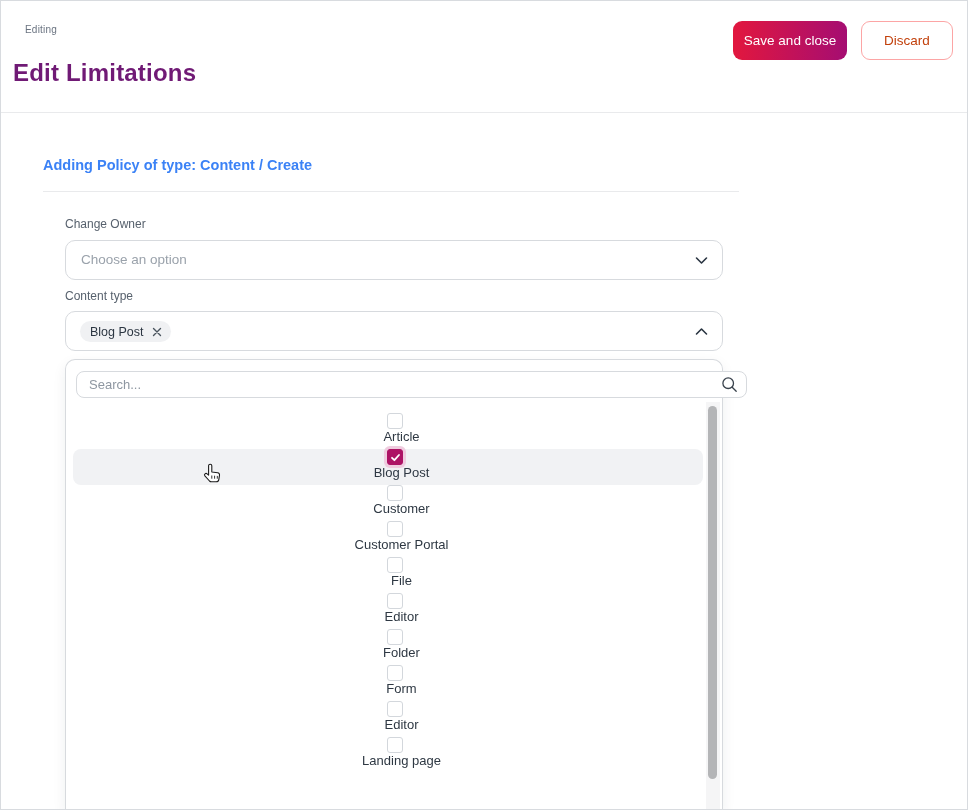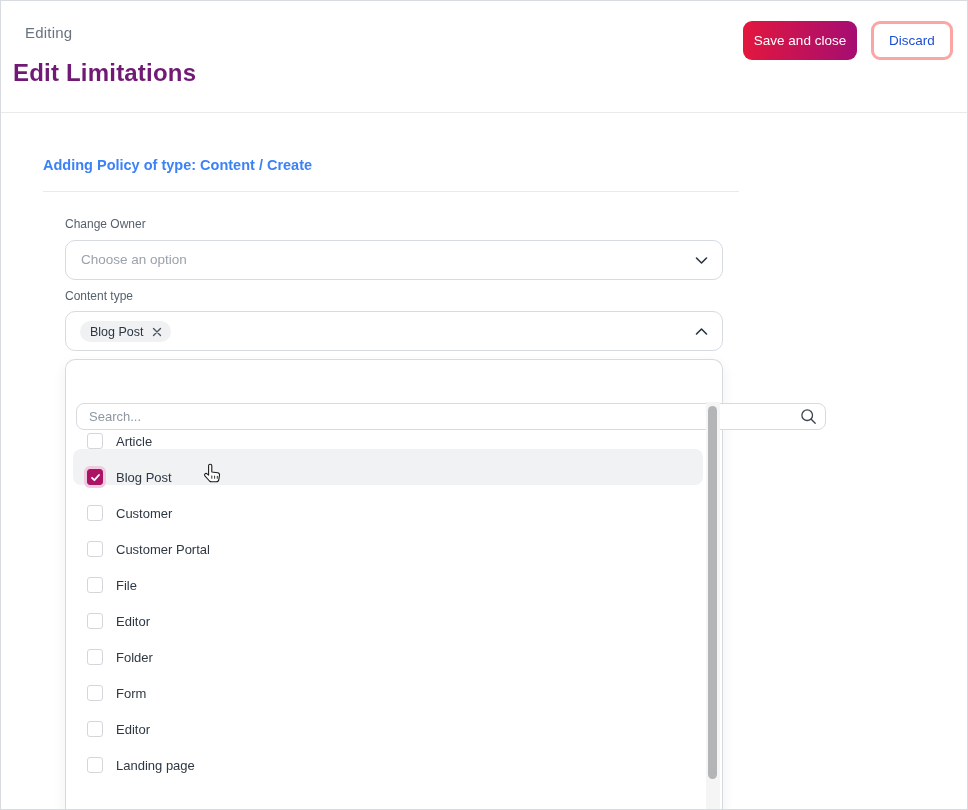--- a/index.html
+++ b/index.html
@@ -6,26 +6,26 @@
   html,body { background:#fff; }
   body { font-family:"Liberation Sans", sans-serif; }
 
   .page {
     position:relative; width:968px; height:810px;
     background:#ffffff; border:1px solid #d8dbdf; overflow:hidden;
   }
 
   
   .header { position:absolute; top:0; left:0; right:0; height:112px; background:#fff; border-bottom:1px solid #e9eaec; }
-  .eyebrow { position:absolute; left:24px; top:23px; font-size:15px; color:#6a7380; letter-spacing:.2px; }
+  .eyebrow { position:absolute; left:24px; top:23px; font-size:10px; color:#6a7380; letter-spacing:.2px; }
   .page-title { position:absolute; left:12px; top:58px; font-size:24px; font-weight:bold; color:#701a75; letter-spacing:.2px; }
   .header-actions { position:absolute; top:20px; right:14px; display:flex; gap:14px;justify-content:center; }
   .btn { height:39px; border:none; border-radius:9px; font-family:"Liberation Sans",sans-serif; font-size:13.5px; cursor:pointer; display:flex; align-items:center; justify-content:center; }
   .btn-save { width:114px; background:linear-gradient(90deg,#e2173e 0%,#a50d72 100%); color:#ffffff; }
-  .btn-discard { width:82px; background:#ffffff; border:3px solid #fca5a5; color:#1d4ed8; }
+  .btn-discard { width:92px; background:#ffffff; border:1px solid #fca5a5; color:#c2410c; }
 
   
   .section-heading { position:absolute; left:42px; top:156px; font-size:14.5px; font-weight:bold; color:#3b82f6; }
   .section-divider { position:absolute; left:42px; top:190px; width:696px; height:1px; background:#e9eaec; }
 
   
   .field-label { position:absolute; left:64px; font-size:12px; color:#57616d; }
   .lbl-owner { top:216px; }
   .lbl-content { top:288px;text-align:center; }
 
@@ -36,28 +36,28 @@
   .chevron { position:absolute; right:12px; top:11px; width:17px; height:17px; }
 
   .chip { position:absolute; left:14px; top:9px; height:21px; display:flex; align-items:center; gap:8px; padding:0 9px 0 10px; background:#f0f1f3; border-radius:11px; }
   .chip-label { font-size:12.5px; color:#2c3642; }
   .chip-x { width:10px; height:10px; display:block; cursor:pointer; }
 
   
   .dropdown-panel { position:absolute; left:64px; top:358px; width:658px; height:452px;
     background:#fff; border:1px solid #d7dade; border-bottom:none; border-radius:10px 10px 0 0;
     box-shadow:0 5px 14px rgba(30,40,50,.07); z-index:2; }
-  .search-wrap { position:absolute; left:10px; top:11px; width:750px; height:27px;margin-top:32px; }
+  .search-wrap { position:absolute; left:10px; top:11px; width:671px; height:27px; }
   .search-input { width:100%; height:100%; border:1px solid #d7dade; border-radius:8px; padding:0 30px 0 12px;
     font-family:"Liberation Sans",sans-serif; font-size:13px; color:#39424c; outline:none; }
   .search-input::placeholder { color:#8e97a1; }
   .search-icon { position:absolute; right:9px; top:5px; width:17px; height:17px; }
 
   .option-list { position:absolute; left:0; top:53px; right:0; }
-  .opt-row { height:36px; margin:0 19px 0 7px; border-radius:8px; display:flex; align-items:flex-end; padding-left:14px; cursor:pointer; }
+  .opt-row { height:36px; margin:0 19px 0 7px; border-radius:8px; display:flex; align-items:center; padding-left:14px; cursor:pointer;flex-direction:column; }
   .opt-row.highlighted { background:#f1f2f4; }
   .cb { width:16px; height:16px; border:1px solid #d3d7dc; border-radius:3px; background:#fff; flex:none; display:flex; align-items:center; justify-content:center; }
   .cb.checked { background:#ad1365; border-color:#ad1365; box-shadow:0 0 0 3px #efccdf; }
   .opt-label { margin-left:13px; font-size:13px; color:#2e3843; }
 
   
   .sb-track { position:absolute; top:42px; bottom:0; right:2px; width:14px; background:#f5f5f6; }
   .sb-thumb { position:absolute; left:2px; top:4px; width:9px; height:373px; background:#b4b5b7; border-radius:5px; }
 
   

